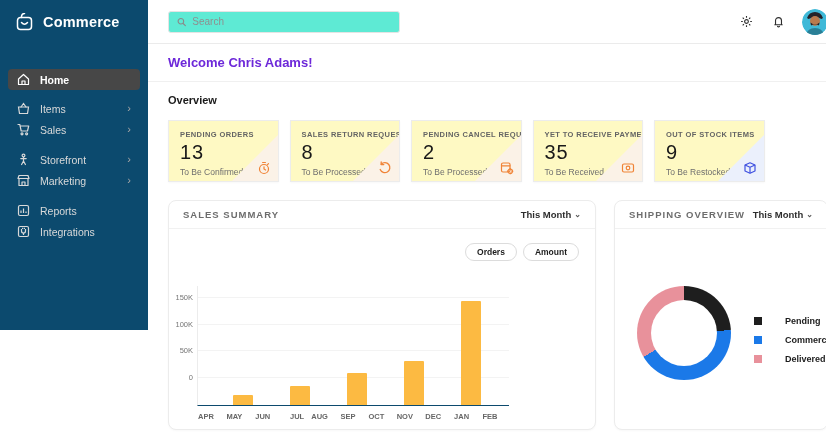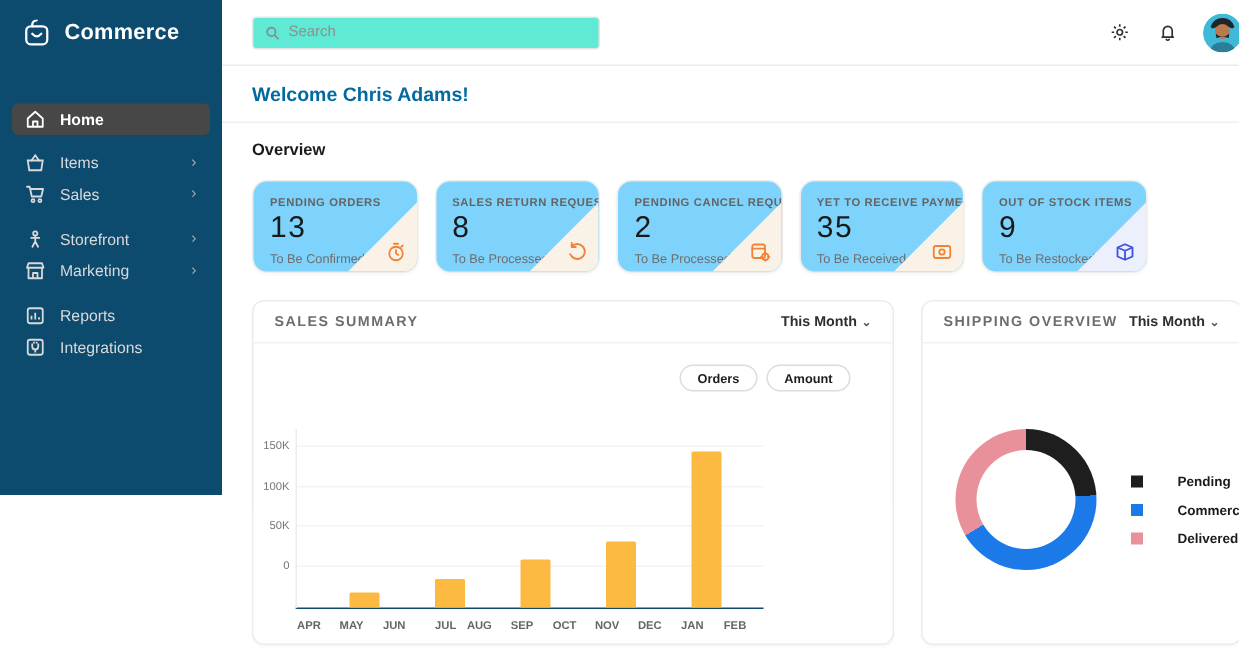--- a/index.html
+++ b/index.html
@@ -28,29 +28,29 @@
   .search-box input { border:0; outline:0; background:transparent; font-size:10px;
     color:#555; width:100%; font-family:inherit; }
   .search-box input::placeholder { color:#8f8f8f; }
   .top-right { margin-left:auto; display:flex; align-items:center; gap:16px; }
   .icon-btn { width:16px; height:16px; display:flex; align-items:center; justify-content:center;
     cursor:pointer; color:#333; }
   .avatar { width:26px; height:26px; border-radius:50%; overflow:hidden; cursor:pointer; flex:none; }
 
   .welcome-bar { height:38px; display:flex; align-items:center; padding:0 20px;
     border-bottom:1px solid #f0f0f0; flex:none; }
-  .welcome-title { font-size:13px; font-weight:700; color:#0369a1; }
+  .welcome-title { font-size:13px; font-weight:700; color:#6d28d9; }
 
   .content { flex:1; padding:12px 20px 0 20px; }
   .section-label { font-size:11px; font-weight:700; color:#1a1a1a; }
 
   
   .cards-row { display:flex; gap:11px; margin-top:14px; }
-  .stat-card { width:110.5px; height:62px; background:#7dd3fc; border:1px solid #ececec;
-    border-radius:10px; box-shadow:0 1px 2px rgba(0,0,0,.03); position:relative;
+  .stat-card { width:110.5px; height:62px; background:#fef9c3; border:1px solid #ececec;
+    border-radius:0; box-shadow:0 1px 2px rgba(0,0,0,.03); position:relative;
     overflow:hidden; padding:9px 11px; }
   .stat-title { font-size:7.5px; font-weight:700; color:#646464; letter-spacing:.4px;
     text-transform:uppercase; white-space:nowrap; }
   .stat-value { font-size:20px; font-weight:400; color:#191919; margin-top:2px; letter-spacing:1px; }
   .stat-sub { font-size:8.5px; color:#6e6e6e; margin-top:3px; }
   .wedge { position:absolute; right:0; bottom:0; width:0; height:0;
     border-left:46px solid transparent; border-bottom:46px solid #fbf2e7; }
   .card-icon { position:absolute; right:7px; bottom:6px; width:14px; height:14px; color:#f08336; }
 
   
@@ -58,21 +58,21 @@
   .chart-card { background:#fff; border:1px solid #ececec; border-radius:8px;
     box-shadow:0 1px 2px rgba(0,0,0,.03); position:relative; }
   .sales-card { width:428px; height:230px; }
   .ship-card { width:214px; height:230px; }
   .chart-head { height:28px; display:flex; align-items:center; justify-content:space-between;
     padding:0 14px; border-bottom:1px solid #f1f1f1; }
   .chart-title { font-size:9.5px; font-weight:700; color:#6d6d6d; letter-spacing:1px; }
   .period { font-size:9.5px; font-weight:600; color:#2e2e2e; cursor:pointer; display:flex;
     align-items:center; gap:3px; }
   .period .pchev { font-size:8px; color:#555; }
-  .toggles { position:absolute; right:28px; top:42px; display:flex; gap:6px; }
+  .toggles { position:absolute; right:16px; top:42px; display:flex; gap:6px; }
   .pill { border:1px solid #dcdcdc; background:#fff; border-radius:10px; padding:3px 11px;
     font-size:8.5px; font-weight:700; color:#1d1d1d; cursor:pointer; font-family:inherit; }
 
   
   .plot { position:absolute; left:28px; top:85px; width:312px; height:120px;
     border-left:1px solid #ececec; border-bottom:1px solid #0c4a6e; }
   .gridline { position:absolute; left:0; width:100%; height:1px; background:#f3f3f3; }
   .ytick { position:absolute; right:316px; width:26px; text-align:right; font-size:7.5px;
     color:#757575; transform:translateY(-50%); }
   .bar { position:absolute; bottom:0; width:20px; background:#fcba42; border-radius:1px 1px 0 0; }

